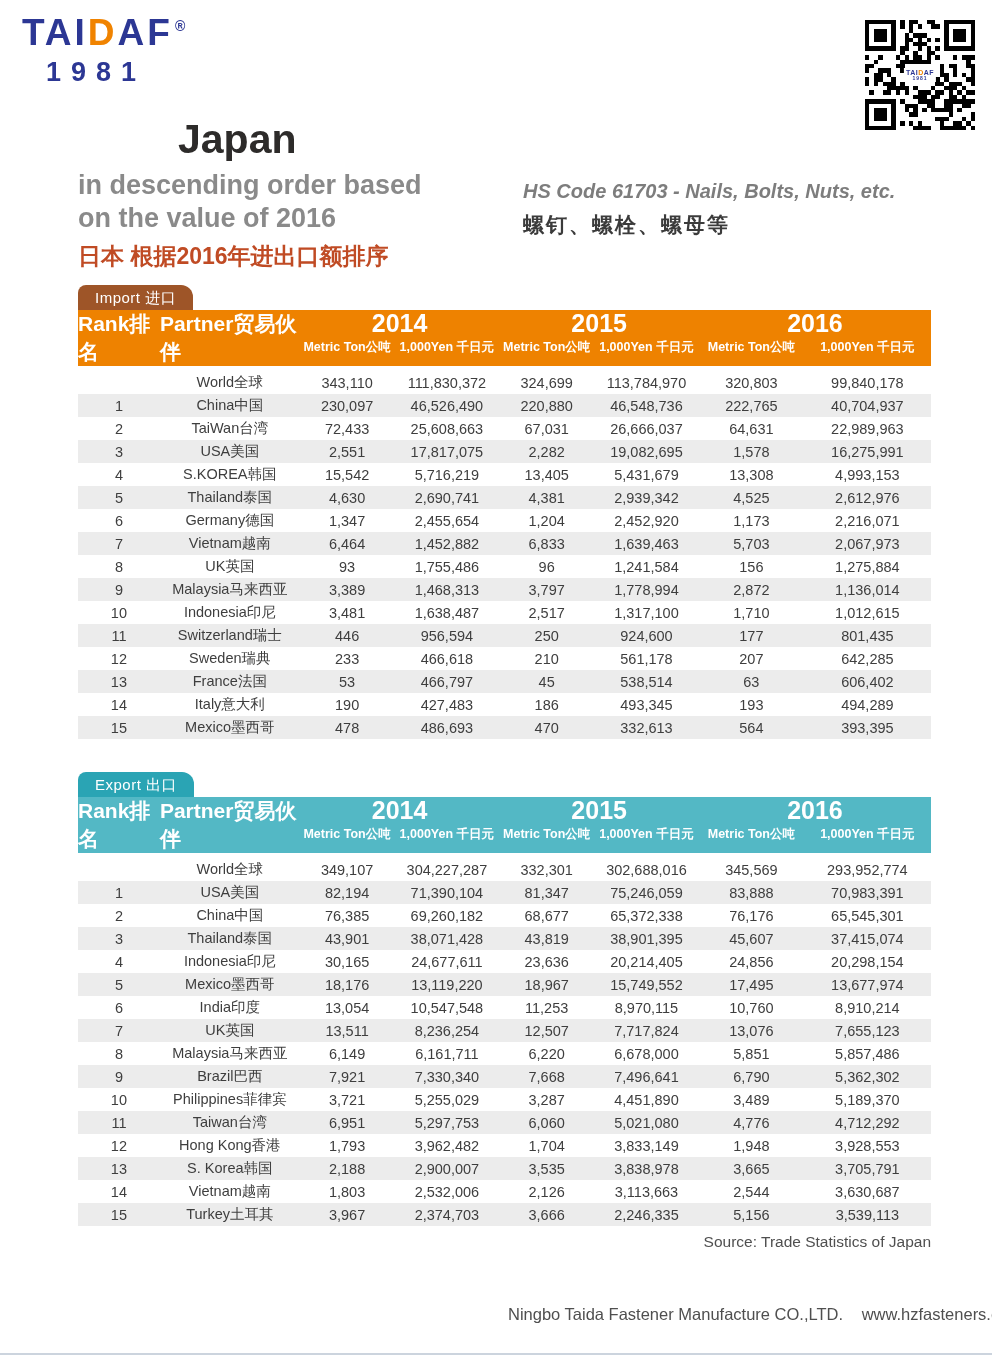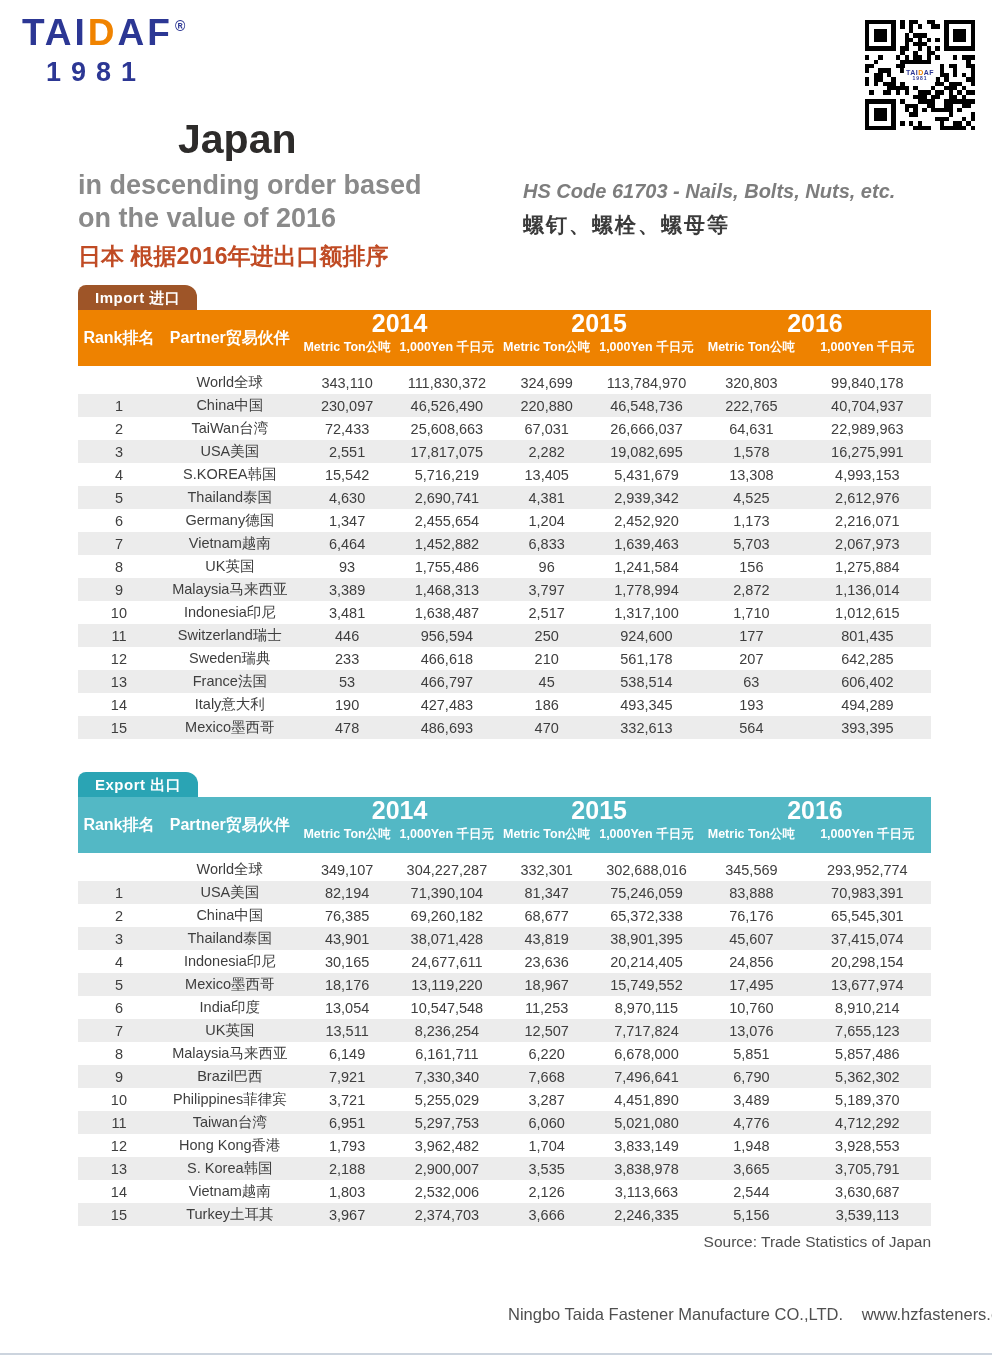--- a/index.html
+++ b/index.html
@@ -32,29 +32,29 @@
   
   .hs-block { position:absolute; top:180px; left:523px; }
   .hs-en { font-size:20px; font-weight:700; font-style:italic; color:#7d7d7d; }
   .hs-cn { font-size:21px; font-weight:700; color:#3b3b3b; margin-top:8px; letter-spacing:2px; }
 
   
   .tbl-section { position:absolute; left:78px; width:853px; }
   .import-section { top:285px; }
   .export-section { top:772px; }
 
-  .tab { display:inline-block; height:25px; line-height:25px; padding:0 17px; color:#fff; font-weight:700; font-size:15px; border-radius:8px 12px 0 0; letter-spacing:0.5px; }
+  .tab { display:inline-block; height:25px; line-height:25px; padding:0 17px; color:#fff; font-weight:400; font-size:15px; border-radius:8px 12px 0 0; letter-spacing:0.5px; }
   .import-section .tab { background:#9e5528; }
   .export-section .tab { background:#2aa4b4; }
 
   .thead { height:56px; color:#fff; display:flex; }
   .import-section .thead { background:#ee8200; }
   .export-section .thead { background:#53b8c5; }
 
-  .h-rank, .h-partner { display:flex; align-items:center; justify-content:center; font-weight:700; font-size:16px; }
+  .h-rank, .h-partner { display:flex; align-items:center; justify-content:center; font-weight:700; font-size:21px; }
   .h-rank { width:9.6%; }
   .h-partner { width:16.4%; }
   .year-group { display:flex; flex-direction:column; justify-content:flex-start; padding-bottom:4px; }
   .yg-1 { width:23.4%; } .yg-2 { width:23.4%; } .yg-3 { width:27.2%; }
   .year-label { text-align:center; font-size:25px; font-weight:800; line-height:1.05; }
   .sub-row { display:flex; margin-top:3px; }
   .sub-row span { display:block; text-align:center; font-size:12.5px; font-weight:700; white-space:nowrap; }
   .yg-1 .sub-m, .yg-2 .sub-m { width:47.4%; }
   .yg-1 .sub-y, .yg-2 .sub-y { width:52.6%; }
   .yg-3 .sub-m { width:45.2%; }

